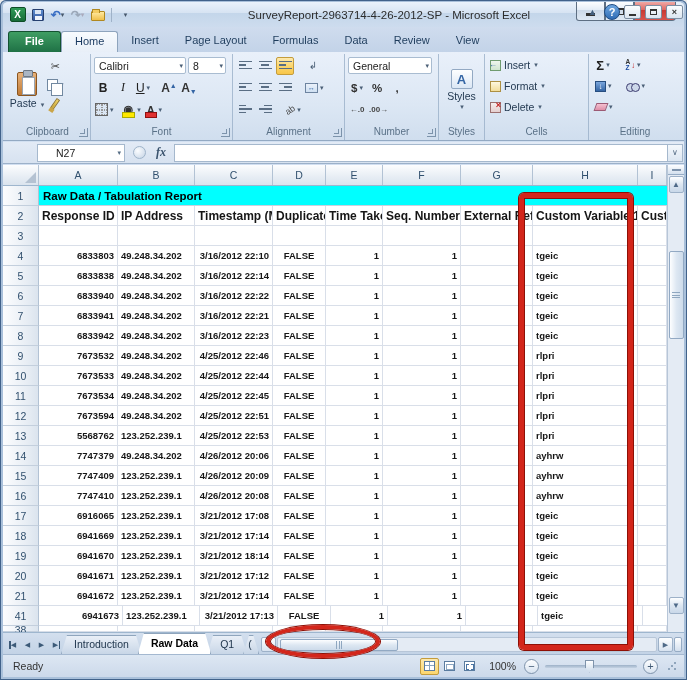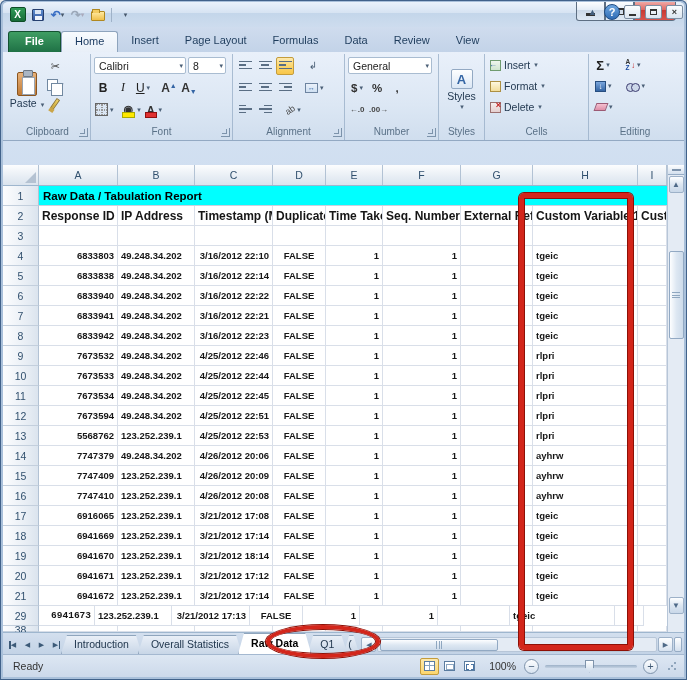--- a/index.html
+++ b/index.html
@@ -224,20 +224,21 @@
           <span class="mini-arrow" style="color:#aab">▾</span>
         </span>
       <span class="qbtn">
           <span class="folder"></span>
         </span>
       <span class="qat-sep"></span>
       <span class="qbtn">
           <span class="mini-arrow">▾</span>
         </span>
     </div>
+    <div class="title-text">SurveyReport-2963714-4-26-2012-SP  -  Microsoft Excel</div>
     <div class="winbtns">
       <div class="wbtn min">
           <span class="bar-ic"></span>
         </div>
       <div class="wbtn">
           <span class="box-ic"></span>
         </div>
       <div class="wbtn close">
           <span class="x-ic">✕</span>
         </div>
@@ -548,20 +549,30 @@
               </div>
           </div>
         </div>
       </div>
       <div class="rg-label">
           <span>Editing</span>
         </div>
     </div>
   </div>
 
+  <div class="band fbar">
+    <div class="namebox">
+        <span>N27</span>
+        <span class="nb-dd">▾</span>
+      </div>
+    <div class="fx-blob"></div>
+    <div class="fxbtn">fx</div>
+    <div class="finput"></div>
+    <div class="fexp">∨</div>
+  </div>
 
   <div class="band sheetwrap">
     <div class="colhdrs">
       <div class="cornercell"></div>
     <div class="colhdr" style="width: 79px;">A</div>
         <div class="colhdr" style="width: 77px;">B</div>
         <div class="colhdr" style="width: 78px;">C</div>
         <div class="colhdr" style="width: 53px;">D</div>
         <div class="colhdr" style="width: 57px;">E</div>
         <div class="colhdr" style="width: 78px;">F</div>
@@ -808,22 +819,22 @@
           <div class="cell al" style="width: 77px;">123.252.239.1</div>
           <div class="cell ar" style="width: 78px;">3/21/2012 17:14</div>
           <div class="cell ac" style="width: 53px;">FALSE</div>
           <div class="cell ar" style="width: 57px;">1</div>
           <div class="cell ar" style="width: 78px;">1</div>
           <div class="cell al" style="width: 72px;"></div>
           <div class="cell al" style="width: 105px;">tgeic</div>
           <div class="cell al" style="width: 29px;"></div>
         </div>
         <div class="grow">
-          <div class="rowhdr">29</div>
-          <div class="cell ar" style="width: 56px; font-family: Liberation Mono, monospace;">6941673</div>
+          <div class="rowhdr">41</div>
+          <div class="cell ar" style="width: 84px;">6941673</div>
           <div class="cell al" style="width: 77px;">123.252.239.1</div>
           <div class="cell ar" style="width: 78px;">3/21/2012 17:13</div>
           <div class="cell ac" style="width: 53px;">FALSE</div>
           <div class="cell ar" style="width: 57px;">1</div>
           <div class="cell ar" style="width: 78px;">1</div>
           <div class="cell al" style="width: 72px;"></div>
           <div class="cell al" style="width: 105px;">tgeic</div>
           <div class="cell al" style="width: 29px;"></div>
         </div>
         <div class="grow partialrow">
@@ -858,21 +869,20 @@
 
   <div class="band tabsbar">
     <div class="snav">
       <span class="snav-btn barl">◀</span>
       <span class="snav-btn">◀</span>
       <span class="snav-btn">▶</span>
       <span class="snav-btn barr">▶</span>
     </div>
     <div id="stabs" style="display:flex;align-items:flex-end">
         <div class="stab">Introduction</div>
-        <div class="stab">Overall Statistics</div>
         <div class="stab active">Raw Data</div>
         <div class="stab">Q1</div>
         <div class="stab partial">(</div>
       </div>
     <div class="hsc">
       <span class="hs-btn">◀</span>
       <div class="hs-track">
         <div class="hs-thumb">
             <i></i>
             <i></i>

